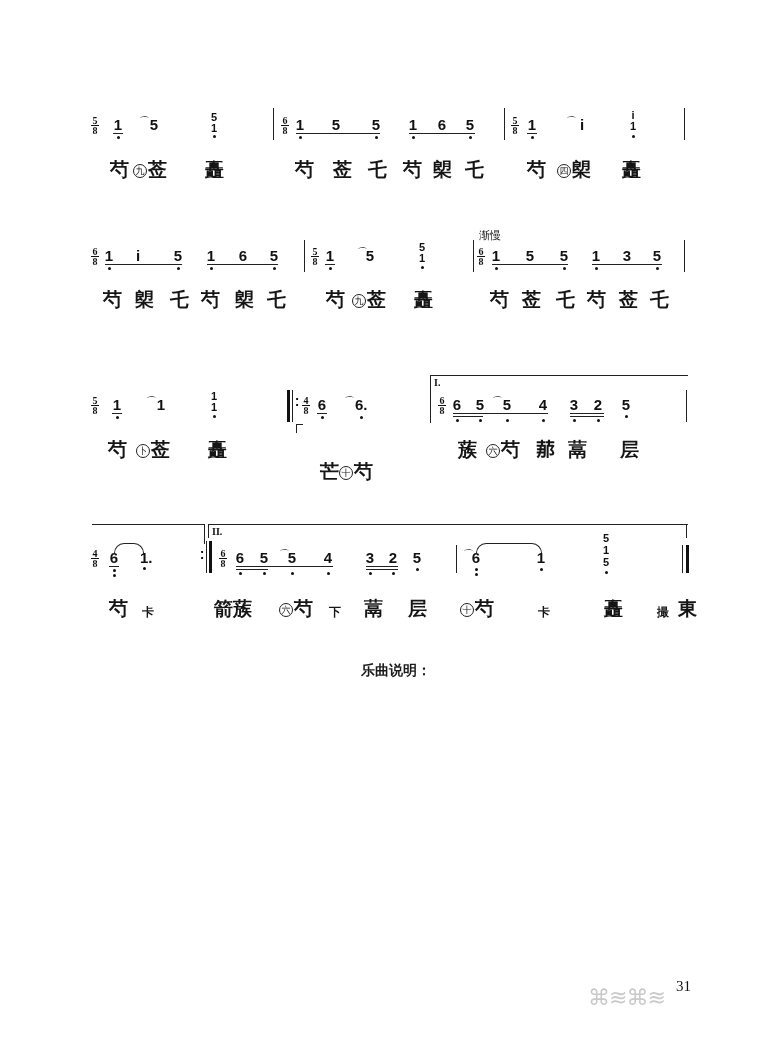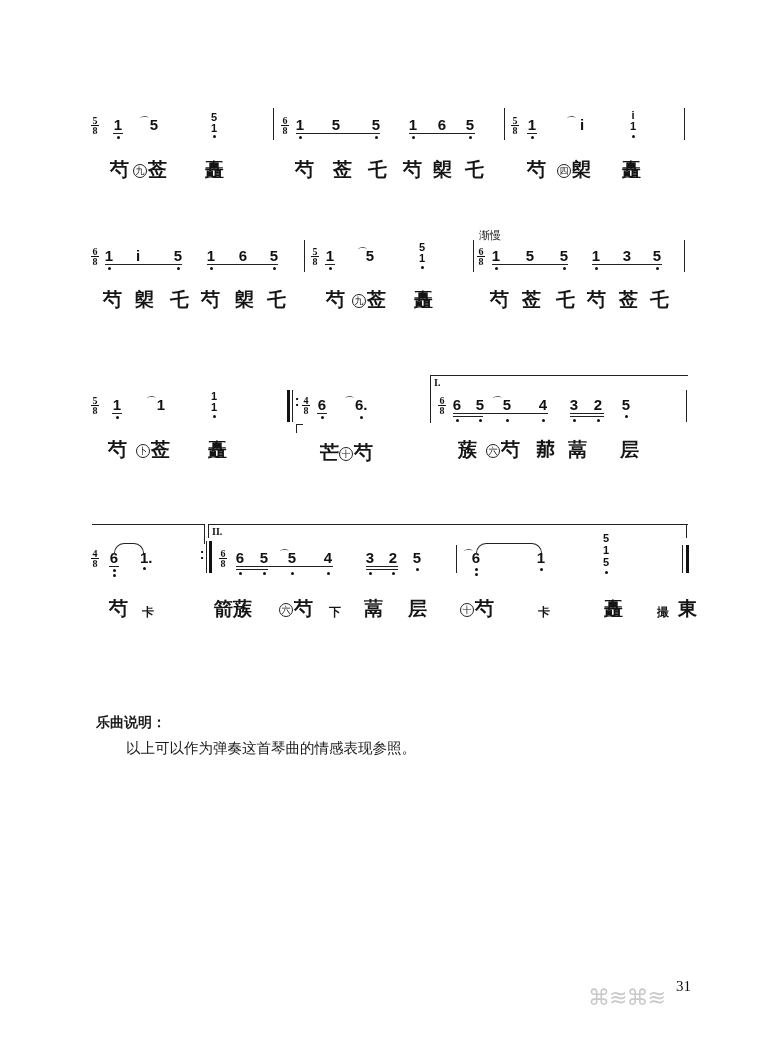--- a/index.html
+++ b/index.html
@@ -202,21 +202,21 @@
       <span class="bar"></span>
       <span class="frac">8</span>
     </div>
   <div class="note" style="left:316px;top:397px;">6</div>
   <div class="uline" style="left:317px;top:413px;width:10px;"></div>
   <div class="dot" style="left:321px;top:416px;"></div>
   <div class="slide" style="left:344px;top:394px;">⌒</div>
   <div class="note" style="left:355px;top:397px;width:20px;text-align:left;">6.</div>
   <div class="dot" style="left:360px;top:416px;"></div>
   <div class="abs" style="left:296px;top:424px;width:6px;height:8px;border-left:1px solid #222;border-top:1px solid #222;"></div>
-  <div class="jz" style="left:320px;top:441px;"><span>芒</span><span class="circ">十</span><span>芍</span></div>
+  <div class="jz" style="left:320px;top:460px;"><span>芒</span><span class="circ">十</span><span>芍</span></div>
 
   <div class="volta" style="left:430px;top:375px;width:258px;"></div>
   <div class="barline" style="left:430px;top:375px;height:48px;"></div>
   <div class="volta-label" style="left:434px;top:377px;">I.</div>
   <div class="tsig" style="left:437px;top:396px;">
       <span class="frac">6</span>
       <span class="bar"></span>
       <span class="frac">8</span>
     </div>
   <div class="note" style="left:451px;top:397px;">6</div>
@@ -317,19 +317,18 @@
   <div class="barline" style="left:686px;top:524px;height:14px;"></div>
   <div class="barline" style="left:682px;top:545px;height:28px;"></div>
   <div class="thick" style="left:686px;top:545px;height:28px;"></div>
   <div class="jz" style="left:460px;top:597px;"><span class="circ">十</span><span>芍</span></div>
   <div class="jz small" style="left:538px;top:601px;">卡</div>
   <div class="jz" style="left:604px;top:597px;">矗</div>
   <div class="jz small" style="left:657px;top:601px;">撮</div>
   <div class="jz" style="left:678px;top:597px;">東</div>
 </div>
 
-<div class="desc" style="top:710px;">
+<div class="desc" style="top:658px;text-align:center;">
   <p class="head"><span class="h">乐曲说明：</span></p>
-  <p>以上可以作为弹奏这首琴曲的情感表现参照。</p>
 </div>
 
 <div class="watermark">⌘≋⌘≋</div>
 <div class="pageno">31</div>
 
 </body></html>

